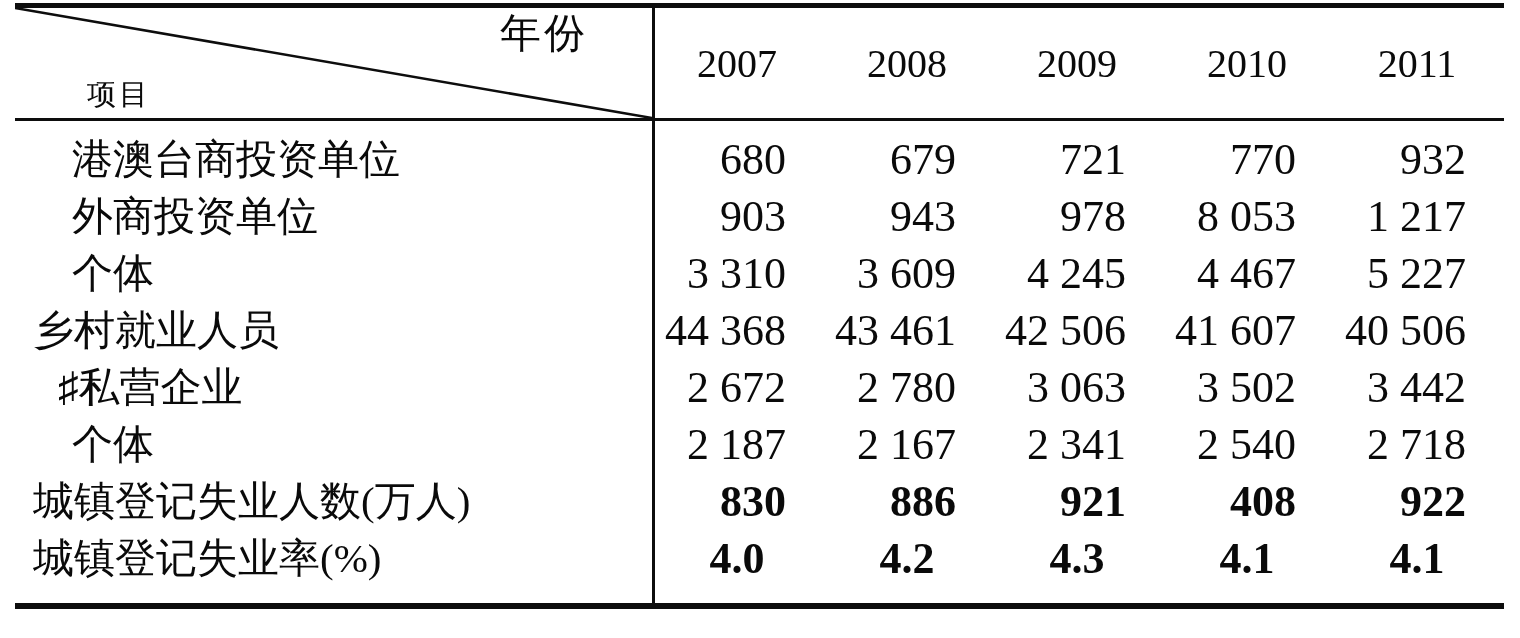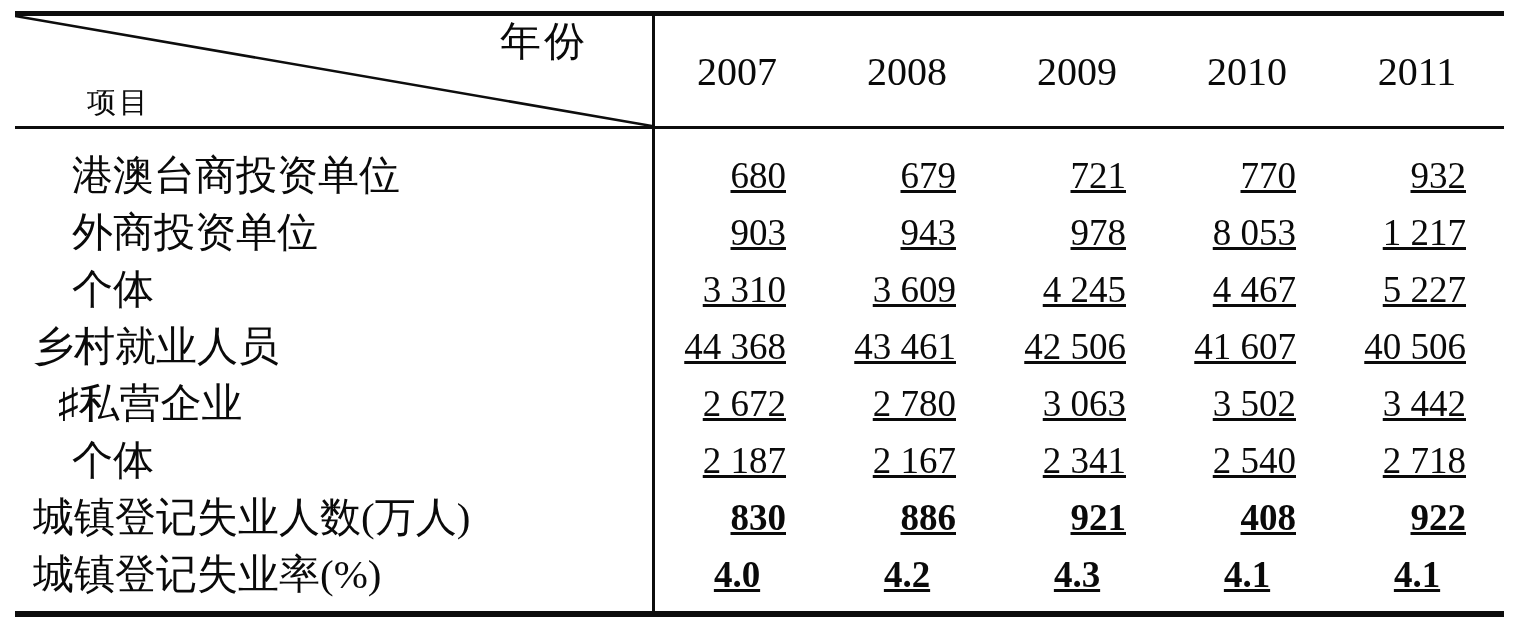--- a/index.html
+++ b/index.html
@@ -10,21 +10,21 @@
     color: #0a0a0a;
   }
   .page {
     position: relative;
     width: 1520px; height: 638px;
     background: #ffffff;
     overflow: hidden;
   }
   .stat-table {
     position: absolute;
-    left: 15px; top: 11px;
+    left: 15px; top: 3px;
     width: 1489px; height: 606px;
     box-sizing: border-box;
     border-top: 5px solid #0d0d0d;
     border-bottom: 6px solid #0d0d0d;
   }
   .vline {
     position: absolute;
     left: 637px; top: 0; bottom: 0;
     width: 3px;
     background: #0d0d0d;
@@ -61,45 +61,44 @@
     line-height: 1;
     letter-spacing: 3px;
   }
   .year-cell {
     flex: 0 0 170px;
     display: flex;
     align-items: center;
     justify-content: center;
     font-size: 40px;
   }
-  .tbody { padding-top: 10px; margin-top: 8px; }
+  .tbody { padding-top: 10px; }
   .row {
     display: flex;
     height: 57px;
     align-items: center;
   }
   .label-cell {
     flex: 0 0 637px;
     box-sizing: border-box;
     font-size: 41px;
     line-height: 1;
     white-space: nowrap;
   }
   .label-cell.ind0 { padding-left: 18px; }
   .label-cell.ind1 { padding-left: 57px; }
   .label-cell.indS { padding-left: 43px; }
   .num-cell {
     flex: 0 0 170px;
     box-sizing: border-box;
     text-align: right;
     padding-right: 36px;
-    font-size: 37px;
+    font-size: 44px;
     line-height: 1;
     white-space: nowrap;
-    text-decoration: underline;
   }
   .row.bold .num-cell { font-weight: 700; }
   .row.centered .num-cell { text-align: center; padding-right: 0; }
 </style>
 </head>
 <body>
 
 <div class="page">
   <div class="stat-table">
 

